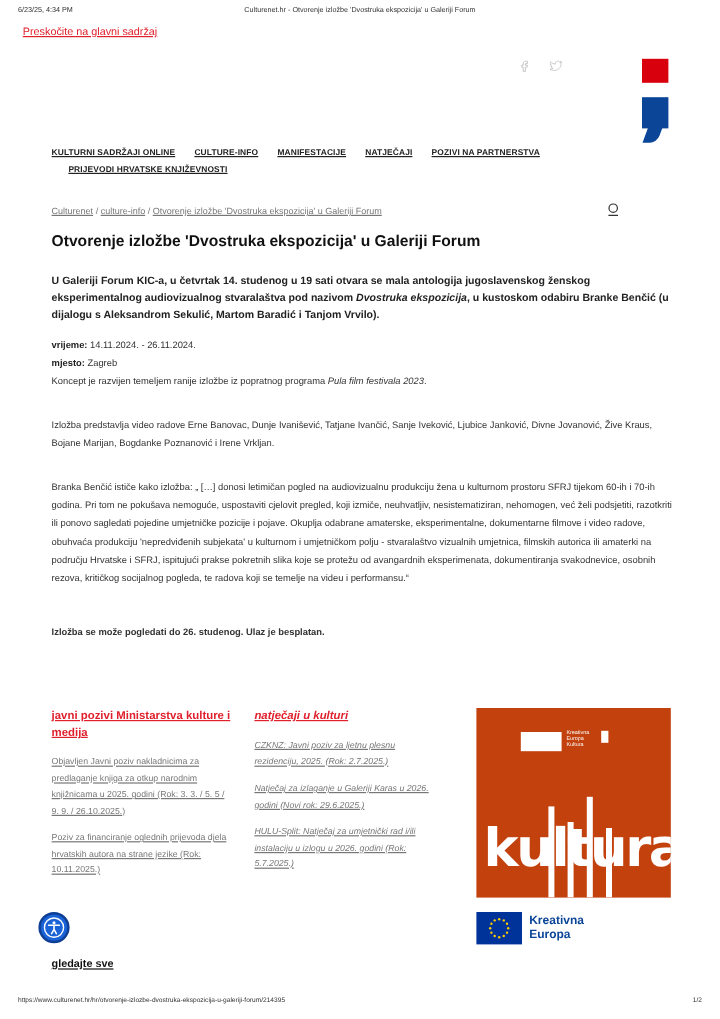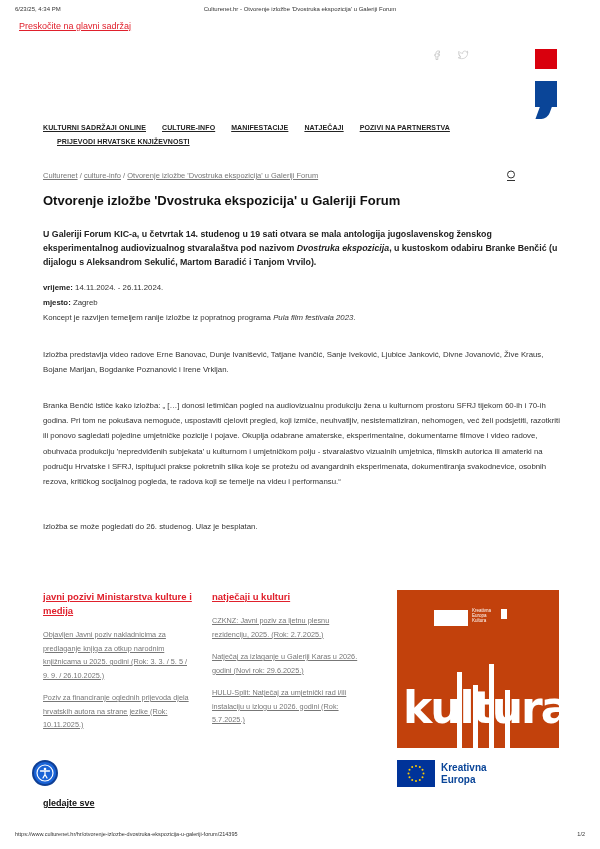--- a/index.html
+++ b/index.html
@@ -126,39 +126,39 @@
 </p>
 
 <div class="meta">
   <div><b>vrijeme:</b> <span>14.11.2024. - 26.11.2024.</span></div>
   <div><b>mjesto:</b> <span>Zagreb</span></div>
   <div><span>Koncept  je razvijen temeljem ranije izložbe iz popratnog programa </span><i>Pula film festivala 2023</i><span>.</span></div>
 </div>
 
 <p class="body-text" style="top:347px;">Izložba predstavlja video radove Erne Banovac, Dunje Ivanišević, Tatjane Ivančić, Sanje Iveković, Ljubice Janković, Divne Jovanović, Žive Kraus, Bojane Marijan, Bogdanke Poznanović i Irene Vrkljan.</p>
 <p class="body-text" style="top:398px;">Branka Benčić ističe kako izložba: „ […] donosi letimičan pogled na audiovizualnu produkciju žena u kulturnom prostoru SFRJ tijekom 60-ih i 70-ih godina. Pri tom ne pokušava nemoguće, uspostaviti cjelovit pregled, koji izmiče, neuhvatljiv, nesistematiziran, nehomogen, već želi podsjetiti, razotkriti ili ponovo sagledati pojedine umjetničke pozicije i pojave. Okuplja odabrane amaterske, eksperimentalne, dokumentarne filmove i video radove, obuhvaća produkciju 'nepredviđenih subjekata' u kulturnom i umjetničkom polju - stvaralaštvo vizualnih umjetnica, filmskih autorica ili amaterki na području Hrvatske i SFRJ, ispitujući prakse pokretnih slika koje se protežu od avangardnih eksperimenata, dokumentiranja svakodnevice, osobnih rezova, kritičkog socijalnog pogleda, te radova koji se temelje na videu i performansu.“</p>
-<p class="body-text" style="top:519px;">Izložba se može pogledati do 26. studenog. Ulaz je besplatan.</p>
+<p class="body-text" style="top:519px;font-weight:bold;">Izložba se može pogledati do 26. studenog. Ulaz je besplatan.</p>
 
 <div class="col" style="left:43px;">
   <h3>javni pozivi Ministarstva kulture i medija</h3>
   <a>Objavljen Javni poziv nakladnicima za predlaganje knjiga za otkup narodnim knjižnicama u 2025. godini (Rok: 3. 3. / 5. 5 / 9. 9. / 26.10.2025.)</a>
   <a>Poziv za financiranje oglednih prijevoda djela hrvatskih autora na strane jezike (Rok: 10.11.2025.)</a>
 </div>
 
 <a class="see-all">gledajte sve</a>
 
 <div class="a11y">
   <svg width="18" height="18" viewBox="0 0 18 18">
       <circle cx="9" cy="9" r="8" fill="none" stroke="#fff" stroke-width="1.2"></circle>
       <circle cx="9" cy="5" r="1.3" fill="#fff"></circle>
       <path d="M4.5 7 L13.5 7 M9 7 L9 10.5 M9 10.5 L7 14 M9 10.5 L11 14" stroke="#fff" stroke-width="1.3" fill="none" stroke-linecap="round"></path>
     </svg>
 </div>
 
-<div class="col" style="left:212px;">
+<div class="col" style="left:212px;font-style:italic;">
   <h3>natječaji u kulturi</h3>
   <a>CZKNZ: Javni poziv za ljetnu plesnu rezidenciju, 2025. (Rok: 2.7.2025.)</a>
   <a>Natječaj za izlaganje u Galeriji Karas u 2026. godini (Novi rok: 29.6.2025.)</a>
   <a>HULU-Split: Natječaj za umjetnički rad i/ili instalaciju u izlogu u 2026. godini (Rok: 5.7.2025.)</a>
 </div>
 
 <div class="kultura">
   <div class="top-badge"></div>
   <div class="top-text">
     <div>Kreativna</div>

